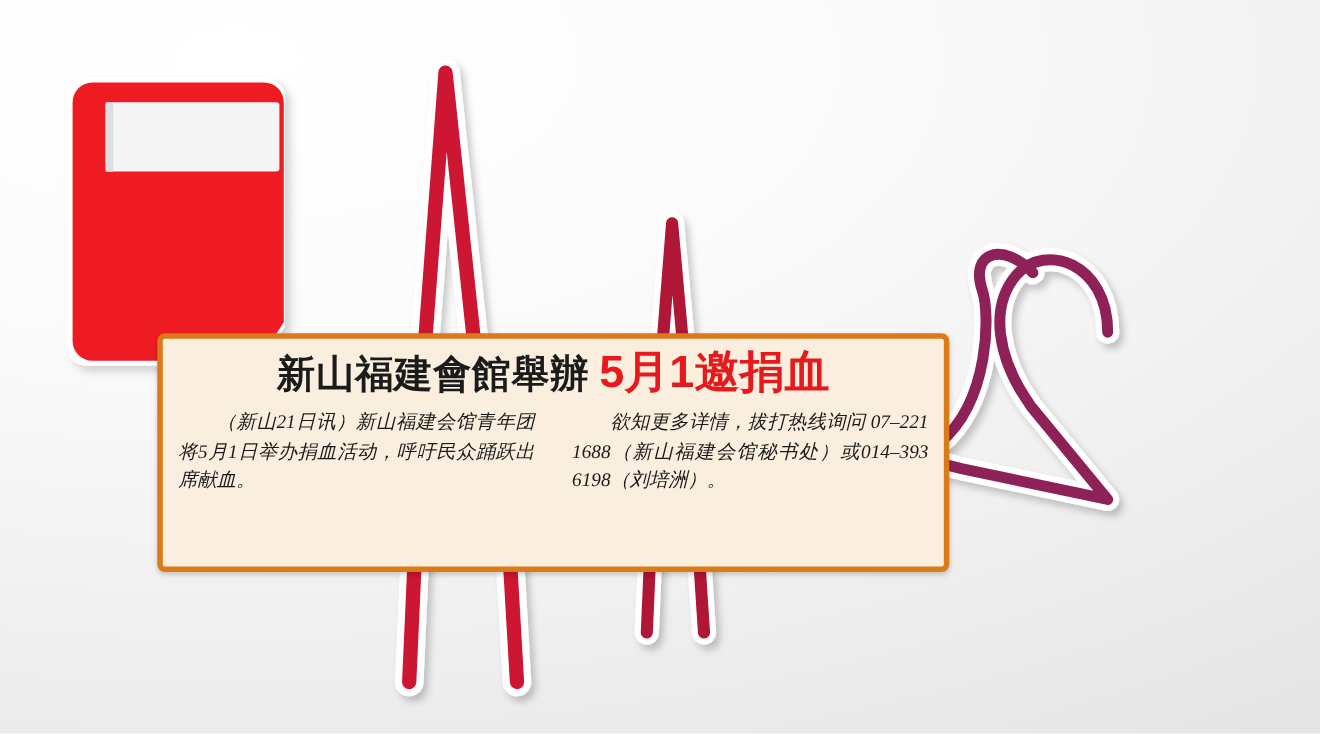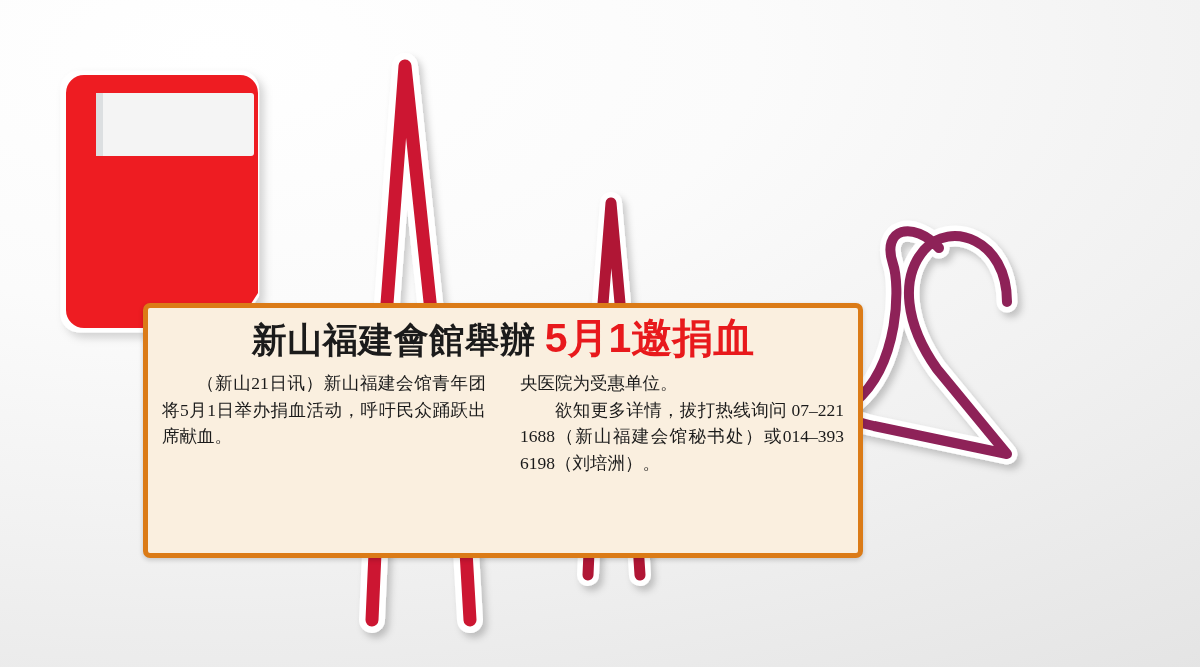--- a/index.html
+++ b/index.html
@@ -29,21 +29,21 @@
     width: 1200px;
     height: 667px;
   }
 
   
   #info-card {
     position: absolute;
     left: 143px;
     top: 303px;
     width: 720px;
-    height: 255px;
+    height: 217px;
     background: #faefdf;
     border: 5px solid #db7b17;
     border-radius: 7px;
     box-sizing: border-box;
     box-shadow: 0 2px 5px rgba(0,0,0,0.18);
     z-index: 5;
   }
 
   #headline {
     text-align: center;
@@ -65,20 +65,21 @@
     color: #e8191c;
     letter-spacing: 0px;
     margin-left: 9px;
     vertical-align: baseline;
   }
 
   #body-columns {
     margin: 11px 14px 0 14px;
     display: flex;
     gap: 34px;
+    font-style: italic;
   }
   .column {
     width: 337px;
   }
   .para {
     margin: 0;
     font-size: 17.5px;
     line-height: 1.52;
     color: #1a1a1a;
     text-align: justify;
@@ -194,20 +195,19 @@
       <span class="hl-black">新山福建會館舉辦</span><span class="hl-red">5月1邀捐血</span>
     </h1>
 
     <div id="body-columns">
 
       <div class="column">
         <p class="para indent">（新山21日讯）新山福建会馆青年团将5月1日举办捐血活动，呼吁民众踊跃出席献血。</p>
       </div>
 
       <div class="column">
-        <p class="para">央医院为受惠单位。</p>
         <p class="para indent">欲知更多详情，拔打热线询问 07–221 1688（新山福建会馆秘书处）或014–393 6198（刘培洲）。</p>
       </div>
 
     </div>
   </div>
 
 </div>
 
 </body></html>

